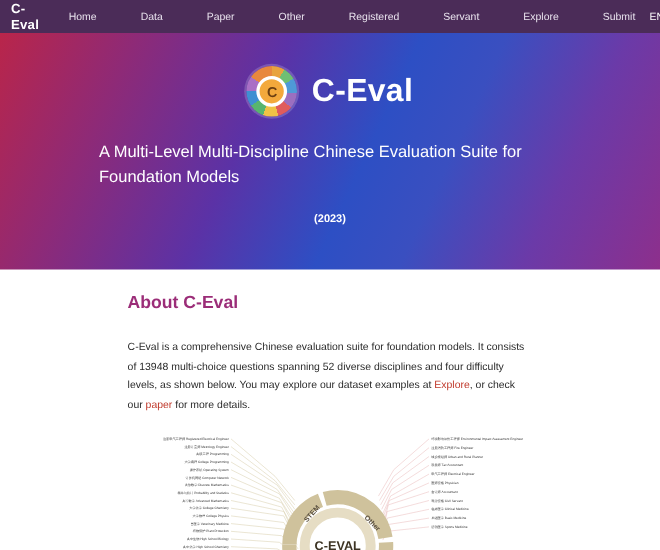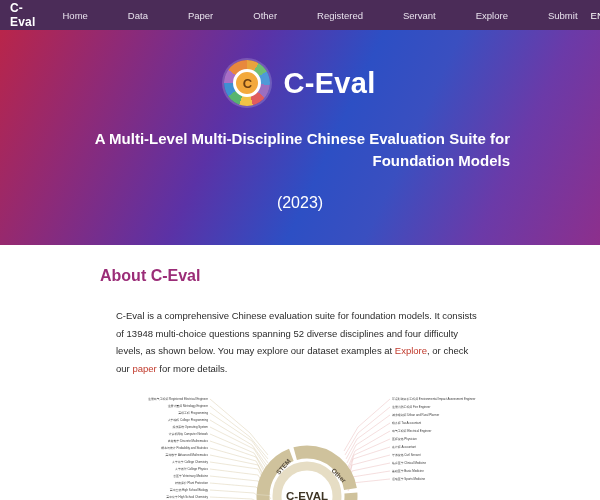--- a/index.html
+++ b/index.html
@@ -122,41 +122,41 @@
   .hero-title {
     color: #ffffff;
     font-size: 29px;
     font-weight: bold;
     letter-spacing: 0.3px;
   }
   .hero-subtitle {
     margin-top: 22px;
     color: #ffffff;
     font-size: 15px;
-    font-weight: bold;
+    font-weight: normal;
     line-height: 1.45;
-    text-align: right;
+    text-align: left;
     max-width: 420px;
   }
   .hero-year {
     margin-top: 22px;
     color: #ffffff;
-    font-size: 16px;
-    font-weight: normal;
+    font-size: 10px;
+    font-weight: bold;
   }
 
   
   .main {
     padding: 22px 100px 0 100px;
   }
   .section-title {
     color: #9b2d78;
     font-size: 16px;
     font-weight: bold;
-    margin: 0 0 22px 0;
+    margin: 0 0 22px 16px;
   }
   .body-text {
     color: #2b2b2b;
     font-size: 9.5px;
     line-height: 1.85;
     margin: 16px;
   }
   .body-text a {
     color: #c0392b;
     text-decoration: none;

